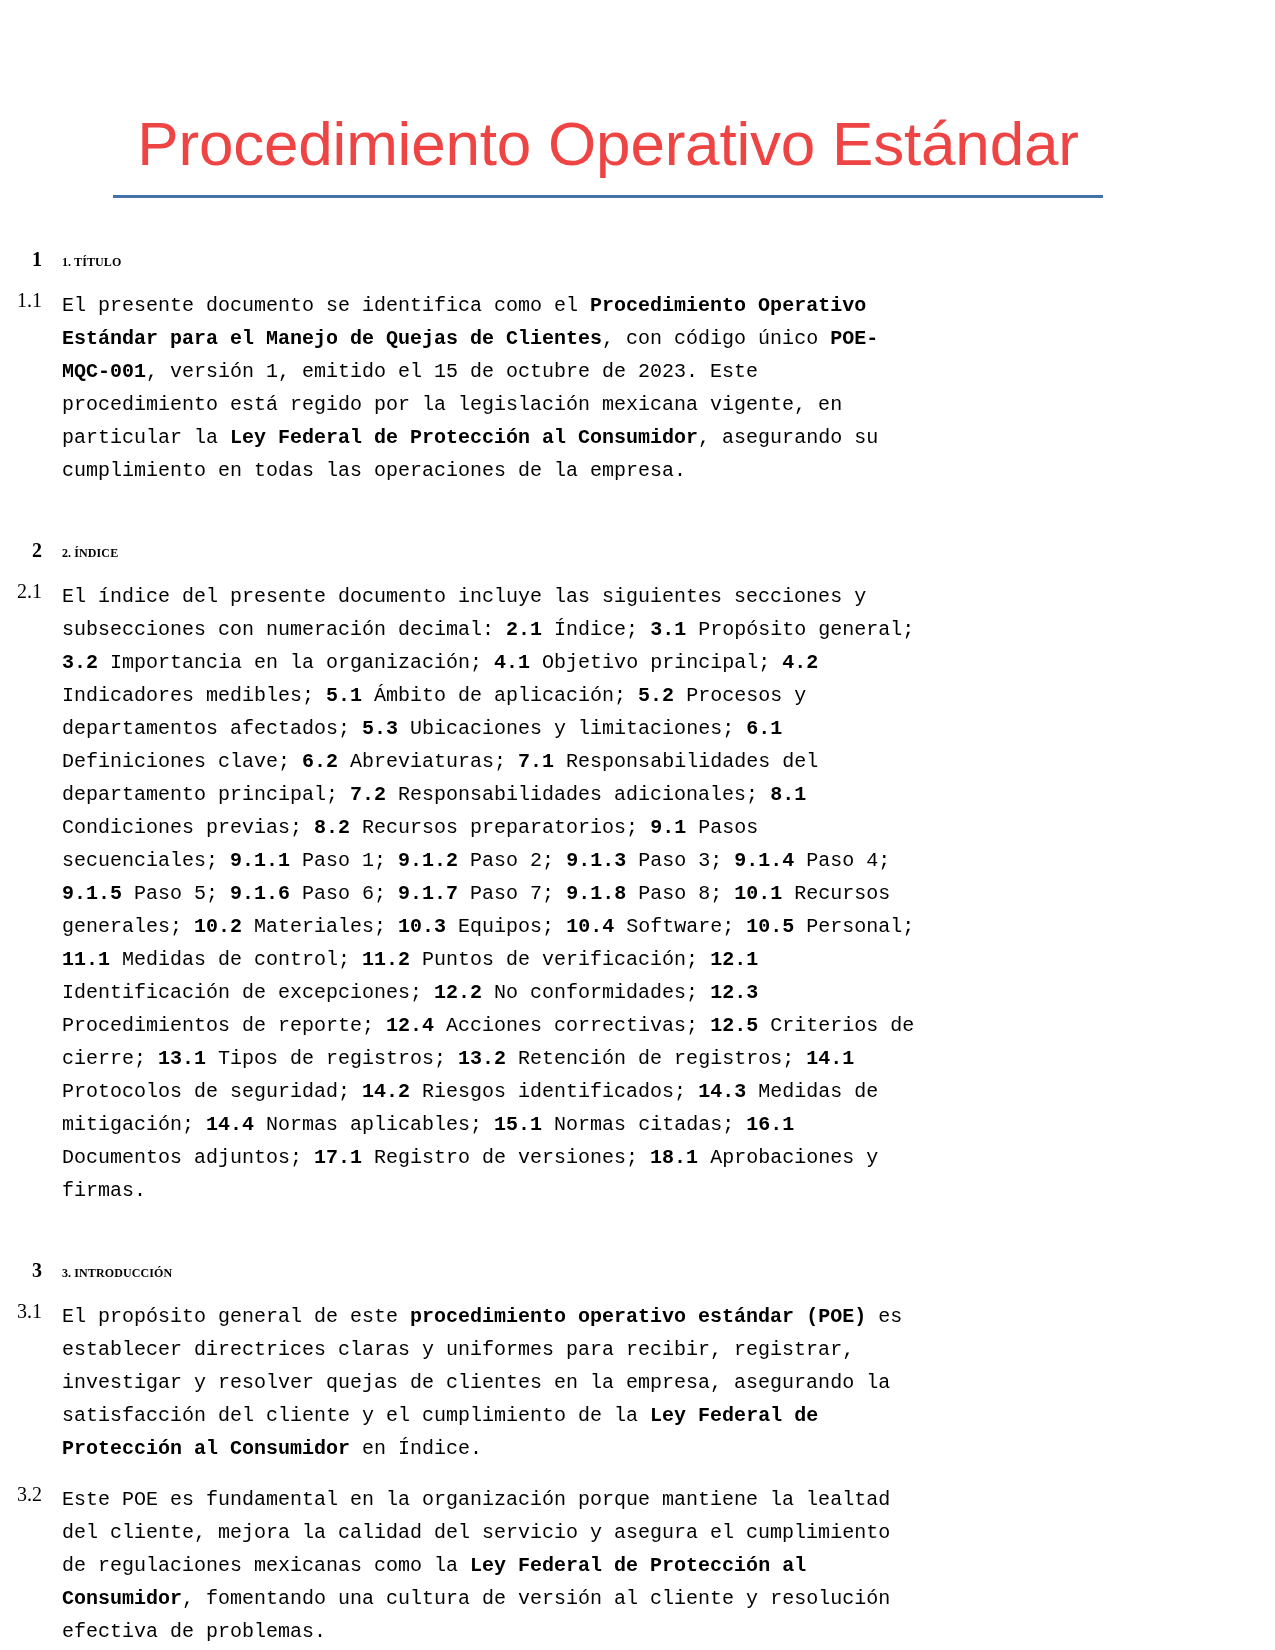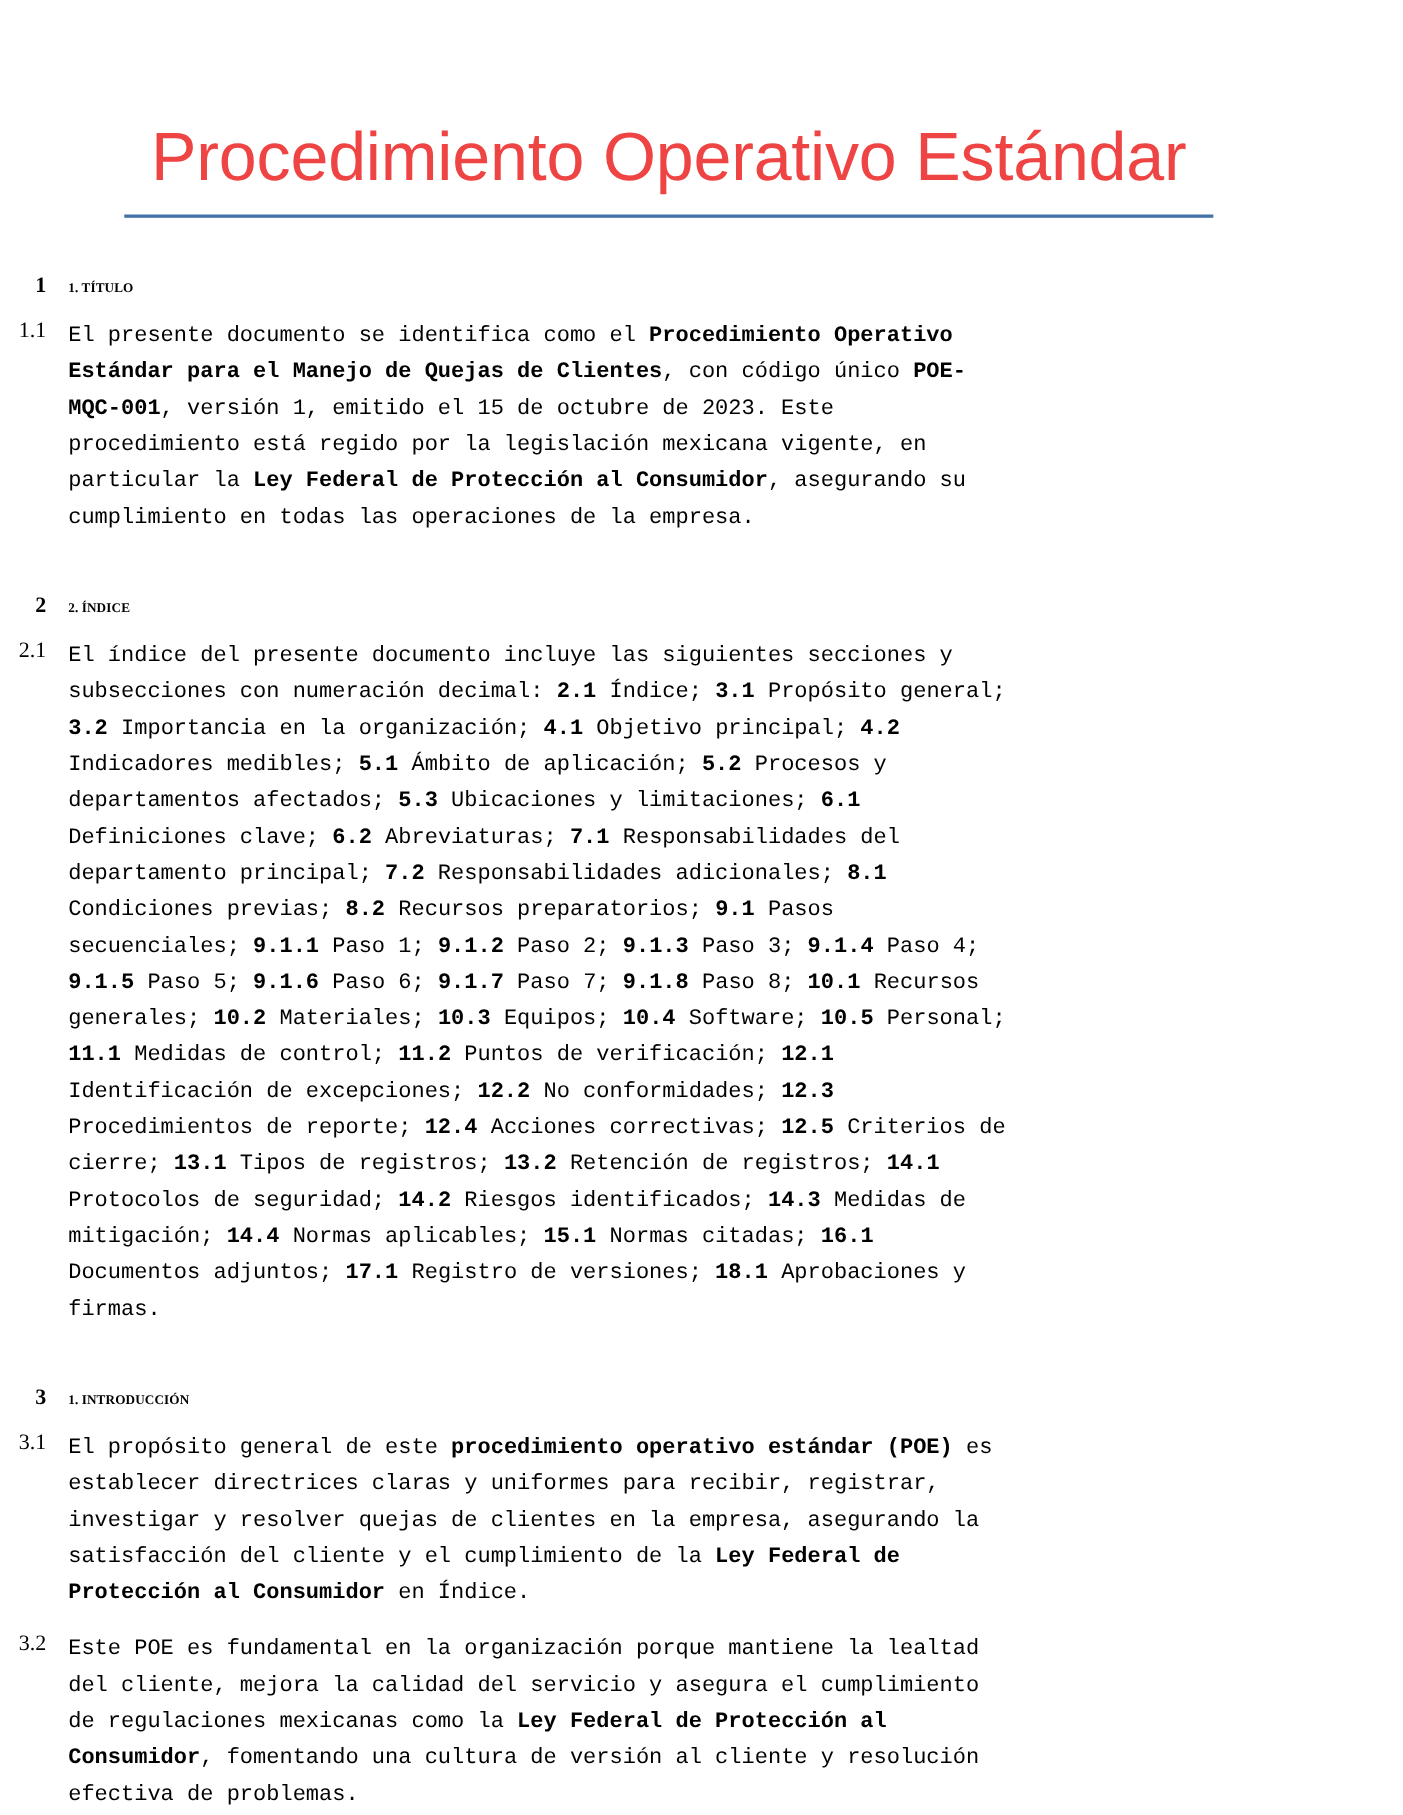--- a/index.html
+++ b/index.html
@@ -123,21 +123,21 @@
       <div class="heading-row" style="margin-top: 52px;">
         <div class="heading-num">2</div>
         <div class="heading-text">2. ÍNDICE</div>
       </div>
       <div class="para-row">
         <div class="para-num">2.1</div>
         <div class="para-text"><span>El índice del presente documento incluye las siguientes secciones y subsecciones con numeración decimal: </span><b>2.1</b><span> Índice; </span><b>3.1</b><span> Propósito general; </span><b>3.2</b><span> Importancia en la organización; </span><b>4.1</b><span> Objetivo principal; </span><b>4.2</b><span> Indicadores medibles; </span><b>5.1</b><span> Ámbito de aplicación; </span><b>5.2</b><span> Procesos y departamentos afectados; </span><b>5.3</b><span> Ubicaciones y limitaciones; </span><b>6.1</b><span> Definiciones clave; </span><b>6.2</b><span> Abreviaturas; </span><b>7.1</b><span> Responsabilidades del departamento principal; </span><b>7.2</b><span> Responsabilidades adicionales; </span><b>8.1</b><span> Condiciones previas; </span><b>8.2</b><span> Recursos preparatorios; </span><b>9.1</b><span> Pasos secuenciales; </span><b>9.1.1</b><span> Paso 1; </span><b>9.1.2</b><span> Paso 2; </span><b>9.1.3</b><span> Paso 3; </span><b>9.1.4</b><span> Paso 4; </span><b>9.1.5</b><span> Paso 5; </span><b>9.1.6</b><span> Paso 6; </span><b>9.1.7</b><span> Paso 7; </span><b>9.1.8</b><span> Paso 8; </span><b>10.1</b><span> Recursos generales; </span><b>10.2</b><span> Materiales; </span><b>10.3</b><span> Equipos; </span><b>10.4</b><span> Software; </span><b>10.5</b><span> Personal; </span><b>11.1</b><span> Medidas de control; </span><b>11.2</b><span> Puntos de verificación; </span><b>12.1</b><span> Identificación de excepciones; </span><b>12.2</b><span> No conformidades; </span><b>12.3</b><span> Procedimientos de reporte; </span><b>12.4</b><span> Acciones correctivas; </span><b>12.5</b><span> Criterios de cierre; </span><b>13.1</b><span> Tipos de registros; </span><b>13.2</b><span> Retención de registros; </span><b>14.1</b><span> Protocolos de seguridad; </span><b>14.2</b><span> Riesgos identificados; </span><b>14.3</b><span> Medidas de mitigación; </span><b>14.4</b><span> Normas aplicables; </span><b>15.1</b><span> Normas citadas; </span><b>16.1</b><span> Documentos adjuntos; </span><b>17.1</b><span> Registro de versiones; </span><b>18.1</b><span> Aprobaciones y firmas.</span></div>
       </div>
       <div class="heading-row" style="margin-top: 52px;">
         <div class="heading-num">3</div>
-        <div class="heading-text">1. INTRODUCCIÓN</div>
+        <div class="heading-text">3. INTRODUCCIÓN</div>
       </div>
       <div class="para-row">
         <div class="para-num">3.1</div>
         <div class="para-text"><span>El propósito general de este </span><b>procedimiento operativo estándar (POE)</b><span> es establecer directrices claras y uniformes para recibir, registrar, investigar y resolver quejas de clientes en la empresa, asegurando la satisfacción del cliente y el cumplimiento de la </span><b>Ley Federal de Protección al Consumidor</b><span> en Índice.</span></div>
       </div>
       <div class="para-row">
         <div class="para-num">3.2</div>
         <div class="para-text"><span>Este POE es fundamental en la organización porque mantiene la lealtad del cliente, mejora la calidad del servicio y asegura el cumplimiento de regulaciones mexicanas como la </span><b>Ley Federal de Protección al Consumidor</b><span>, fomentando una cultura de versión al cliente y resolución efectiva de problemas.</span></div>
       </div>
       <div class="heading-row" style="margin-top: 52px;">

